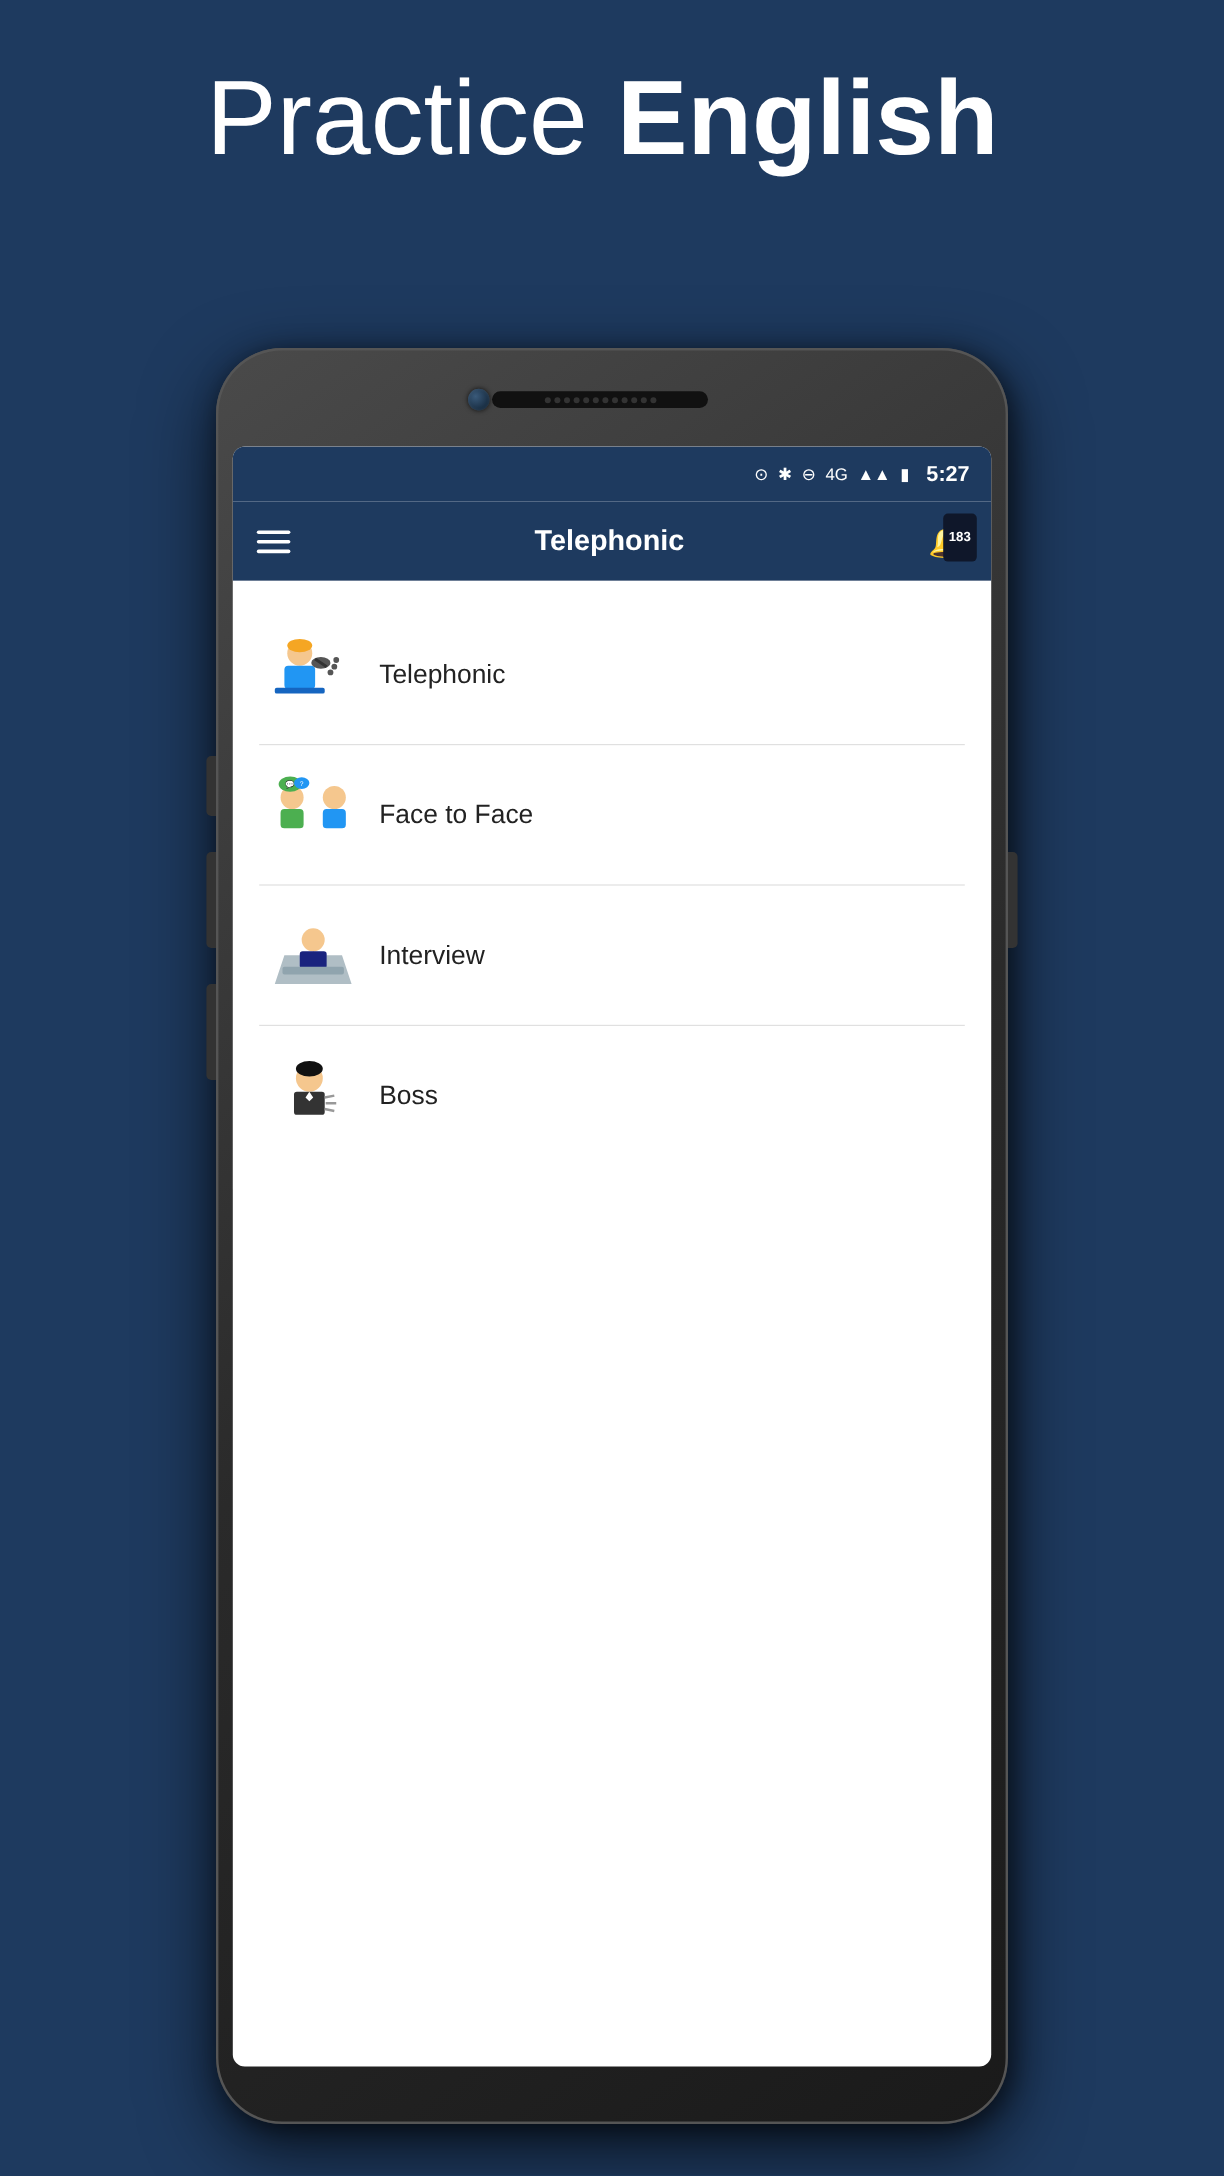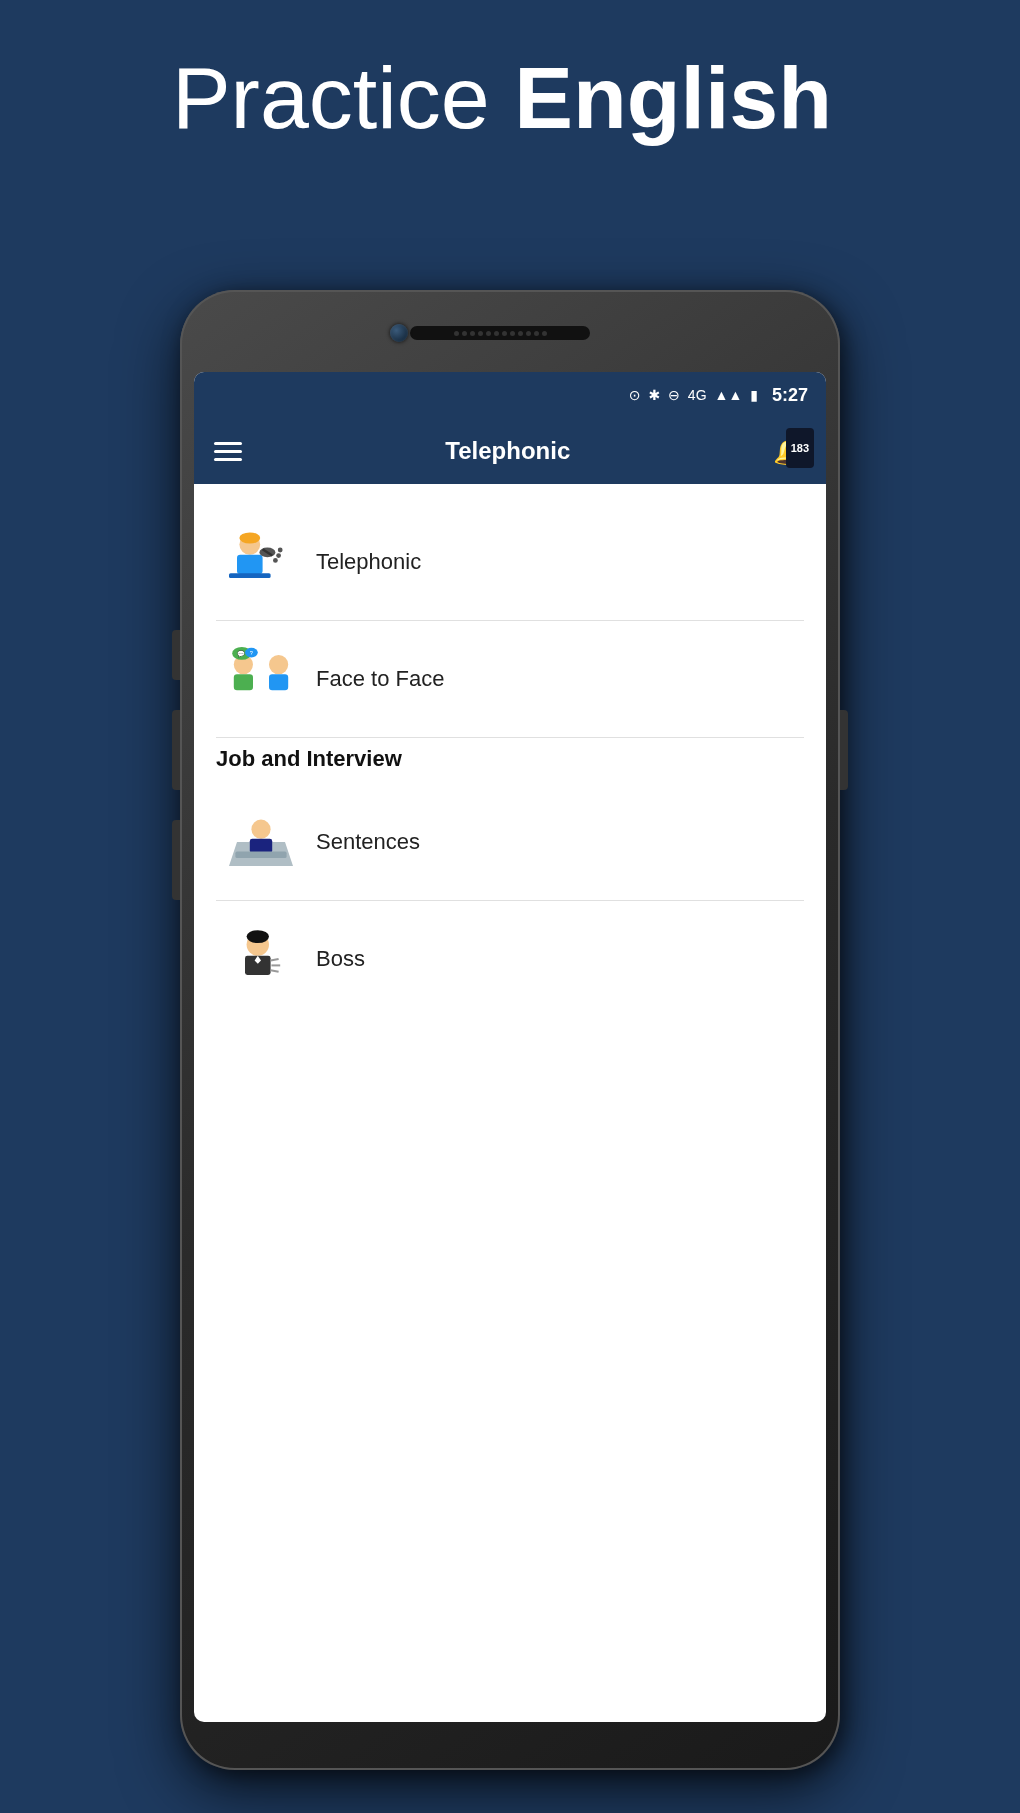--- a/index.html
+++ b/index.html
@@ -403,38 +403,37 @@
               <rect x="16" y="34" width="24" height="20" rx="4" fill="#4caf50"></rect>
 
               <circle cx="72" cy="22" r="12" fill="#f5c78e"></circle>
 
               <rect x="60" y="34" width="24" height="20" rx="4" fill="#2196F3"></rect>
             </svg>
           </div>
           <span class="item-label">Face to Face</span>
         </div>
 
-        <div class="section-title-black subsection-gap">Job and Interview</div>
 
         <div class="list-item">
           <div class="item-icon icon-interview">
             <svg viewBox="0 0 100 80" xmlns="http://www.w3.org/2000/svg">
 
               <polygon points="10,70 90,70 80,40 20,40" fill="#b0bec5"></polygon>
 
               <circle cx="50" cy="24" r="12" fill="#f5c78e"></circle>
 
               <polygon points="50,36 46,44 50,50 54,44" fill="#e53935"></polygon>
 
               <rect x="36" y="36" width="28" height="18" rx="3" fill="#1a237e"></rect>
 
               <rect x="18" y="52" width="64" height="8" rx="2" fill="#90a4ae"></rect>
             </svg>
           </div>
-          <span class="item-label">Sentences</span>
+          <span class="item-label">Interview</span>
         </div>
 
         <div class="list-item">
           <div class="item-icon icon-boss">
             <svg viewBox="0 0 100 80" xmlns="http://www.w3.org/2000/svg">
 
               <circle cx="46" cy="22" r="14" fill="#f5c78e"></circle>
 
               <ellipse cx="46" cy="12" rx="14" ry="8" fill="#111"></ellipse>
 

